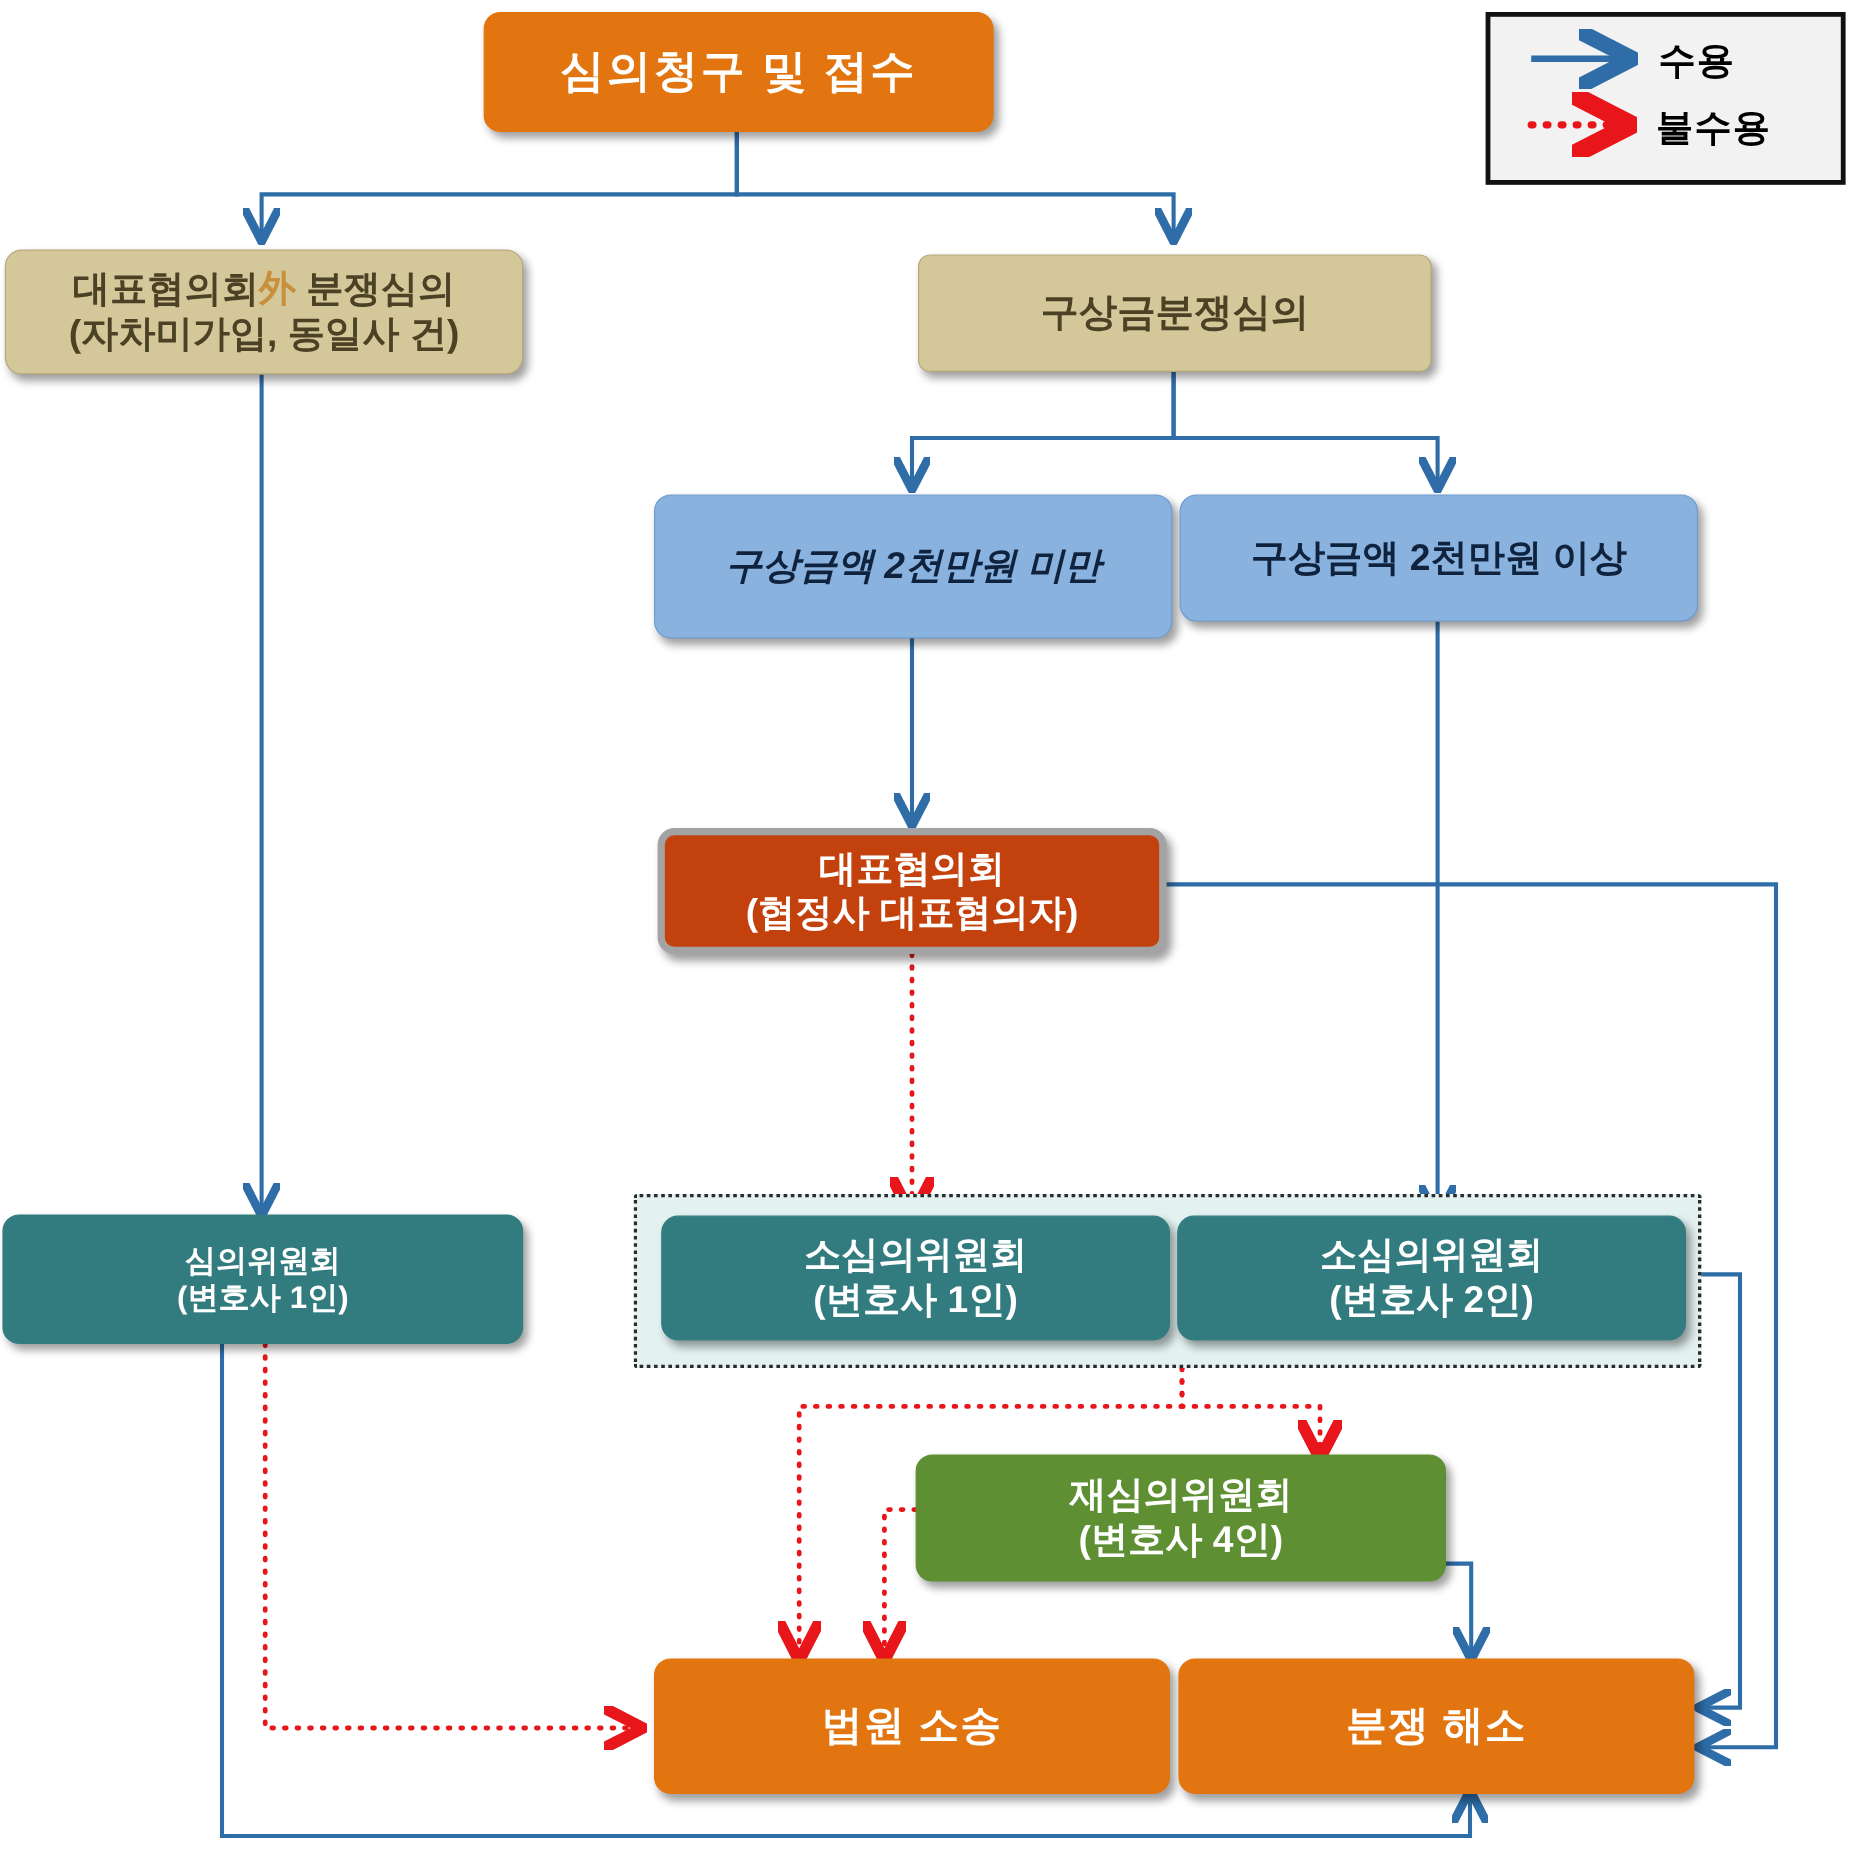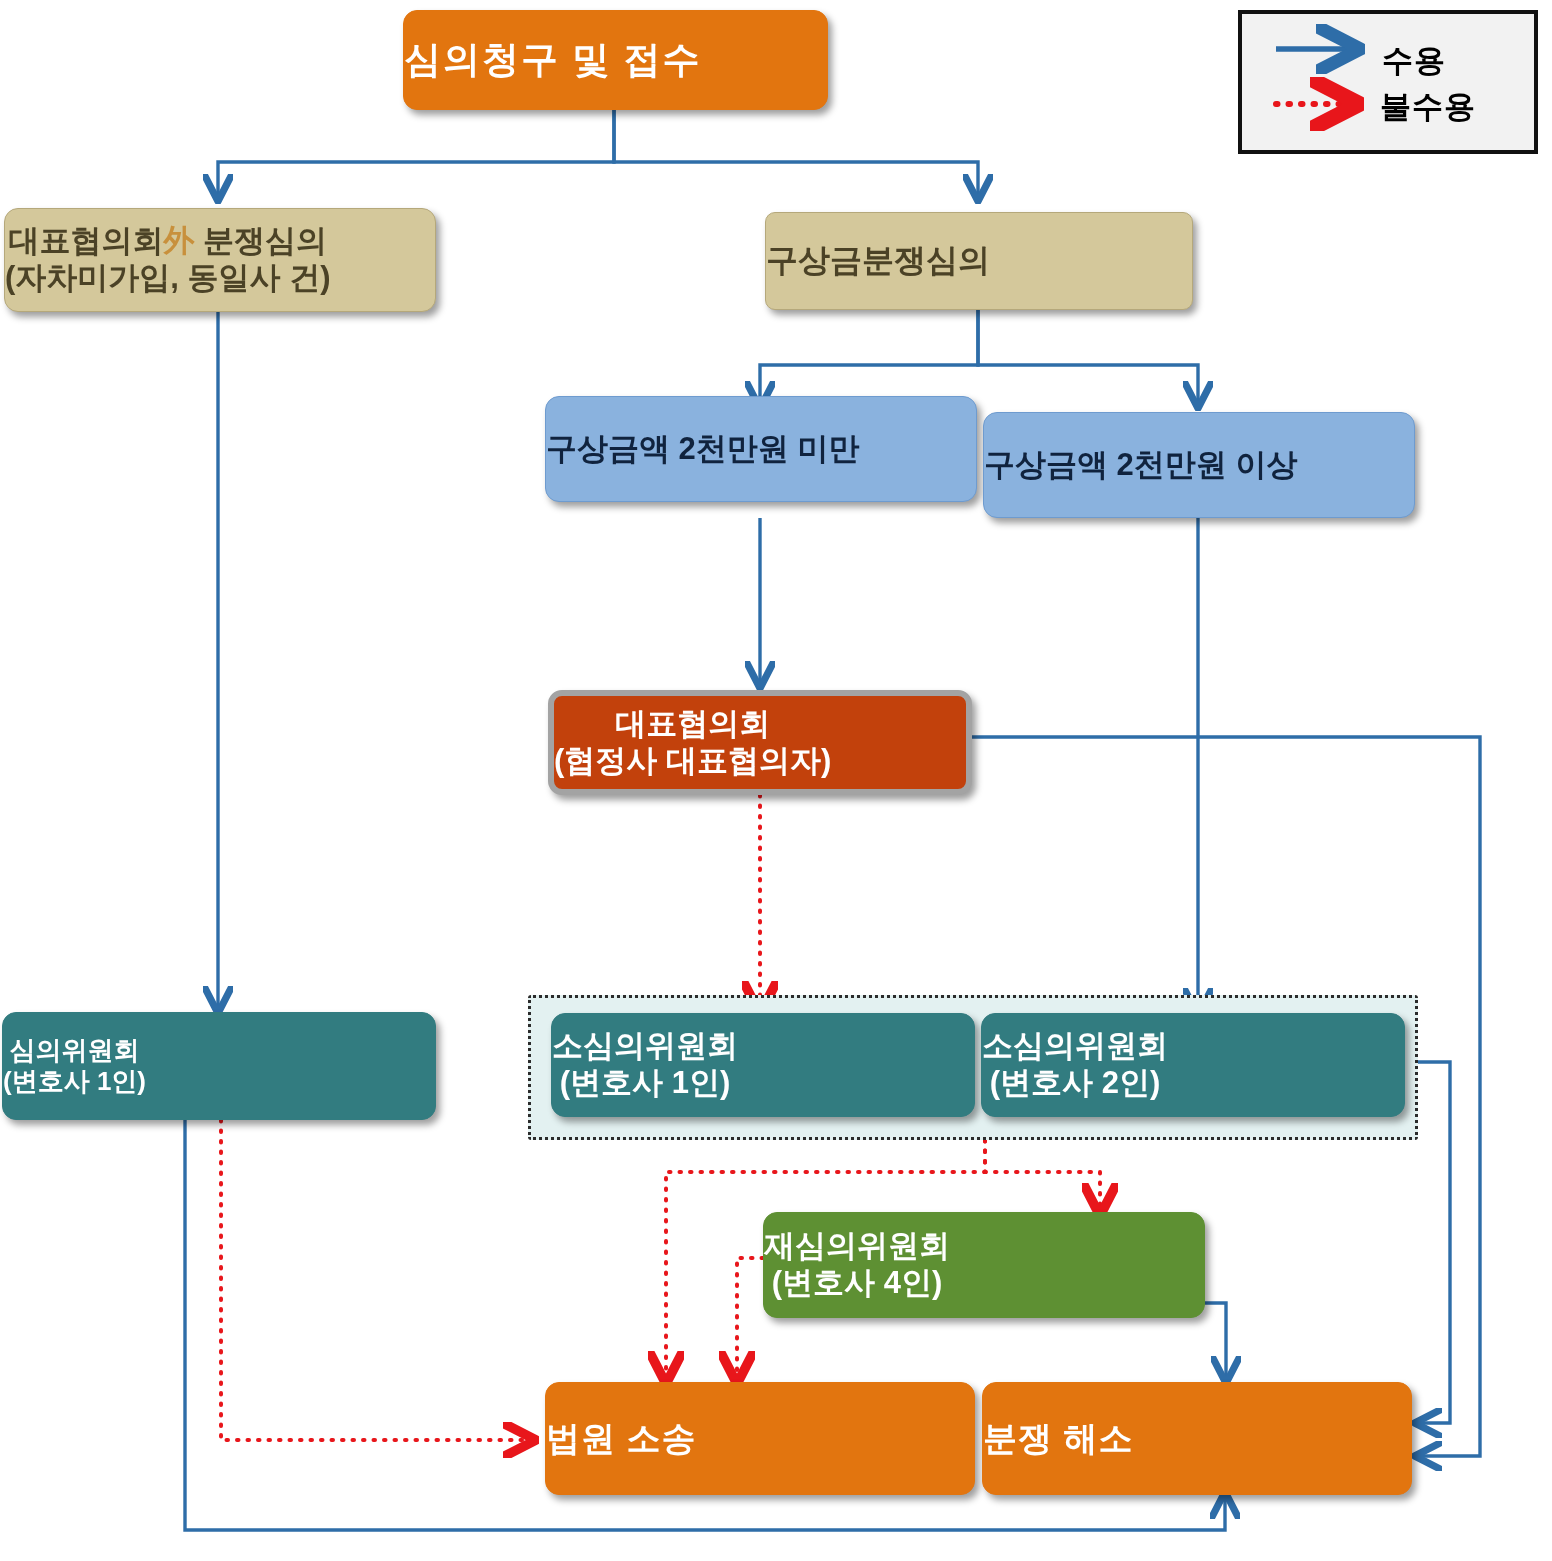--- a/index.html
+++ b/index.html
@@ -5,21 +5,21 @@
   html,body{margin:0;padding:0;background:#ffffff;}
   body{
     font-family:"Liberation Sans","DejaVu Sans",sans-serif;
     width:1552px;height:1561px;position:relative;overflow:hidden;
   }
   #stage{position:absolute;left:0;top:0;width:1552px;height:1561px;}
   svg#wires{position:absolute;left:0;top:0;width:1552px;height:1561px;pointer-events:none;}
 
   .node{
     position:absolute;box-sizing:border-box;
-    display:flex;align-items:center;justify-content:flex-start;
+    display:flex;align-items:center;justify-content:center;
     text-align:center;font-weight:bold;line-height:1.18;
     border-radius:14px;z-index:5;
     white-space:pre-line;
   }
   .node.shadowed{box-shadow:4px 5px 7px rgba(0,0,0,0.38);}
 
   .n-orange{background:#E2750F;color:#ffffff;border:1px solid #E2750F;}
   .n-tan{background:#D4C89B;color:#4B4226;border:1px solid #B5A87B;}
   .n-lblue{background:#8AB2DE;color:#10233E;border:1px solid #6E9BCF;}
   .n-dblue{background:#c2410c;color:#ffffff;border:6px solid #a3a3a3;}
@@ -97,21 +97,21 @@
   </div>
 
   <div class="node n-tan shadowed" style="left:4px;top:208px;width:432px;height:104px;font-size:31px;">
     <span><span>대표협의회</span><span class="han-alt">外</span><span> 분쟁심의</span><br><span>(자차미가입, 동일사 건)</span></span>
   </div>
 
   <div class="node n-tan shadowed" style="left:765px;top:212px;width:428px;height:98px;font-size:32px;border-radius:10px;">
     <span>구상금분쟁심의</span>
   </div>
 
-  <div class="node n-lblue shadowed" style="left:545px;top:396px;width:432px;height:106px;font-size:31px;">
+  <div class="node n-lblue shadowed" style="left:545px;top:412px;width:432px;height:120px;font-size:31px;font-style:italic;">
     <span>구상금액 2천만원 미만</span>
   </div>
 
   <div class="node n-lblue shadowed" style="left:983px;top:412px;width:432px;height:106px;font-size:31px;">
     <span>구상금액 2천만원 이상</span>
   </div>
 
   <div class="node n-dblue shadowed" style="left:548px;top:690px;width:424px;height:105px;font-size:31px;">
     <span>대표협의회
 (협정사 대표협의자)</span>
@@ -151,21 +151,21 @@
         <marker id="lbArrow" markerWidth="9" markerHeight="9" refX="7" refY="4.5" orient="auto">
           <path d="M0.6,0.6 L8.2,4.5 L0.6,8.4" fill="none" stroke="#2E6DA8" stroke-width="2.4" stroke-linecap="round" stroke-linejoin="round"></path>
         </marker>
         <marker id="lrArrow" markerWidth="9" markerHeight="9" refX="6.6" refY="4.5" orient="auto">
           <path d="M0.6,0.6 L8.2,4.5 L0.6,8.4" fill="none" stroke="#E8161B" stroke-width="2.6" stroke-linecap="round" stroke-linejoin="round"></path>
         </marker>
       </defs>
       <line x1="34" y1="35" x2="112" y2="35" stroke="#2E6DA8" stroke-width="5.5" marker-end="url(#lbArrow)"></line>
       <line x1="34" y1="90" x2="108" y2="90" stroke="#E8161B" stroke-width="6" stroke-linecap="round" stroke-dasharray="1.5 11" marker-end="url(#lrArrow)"></line>
     </svg>
-    <div class="legend-row" style="left:140px;top:26px;width:150px;height:42px;">
+    <div class="legend-row" style="left:140px;top:16px;width:150px;height:42px;">
       <span class="legend-label">수용</span>
     </div>
     <div class="legend-row" style="left:138px;top:72px;width:160px;height:42px;">
       <span class="legend-label">불수용</span>
     </div>
   </div>
 
 </div>
 
 </body></html>

